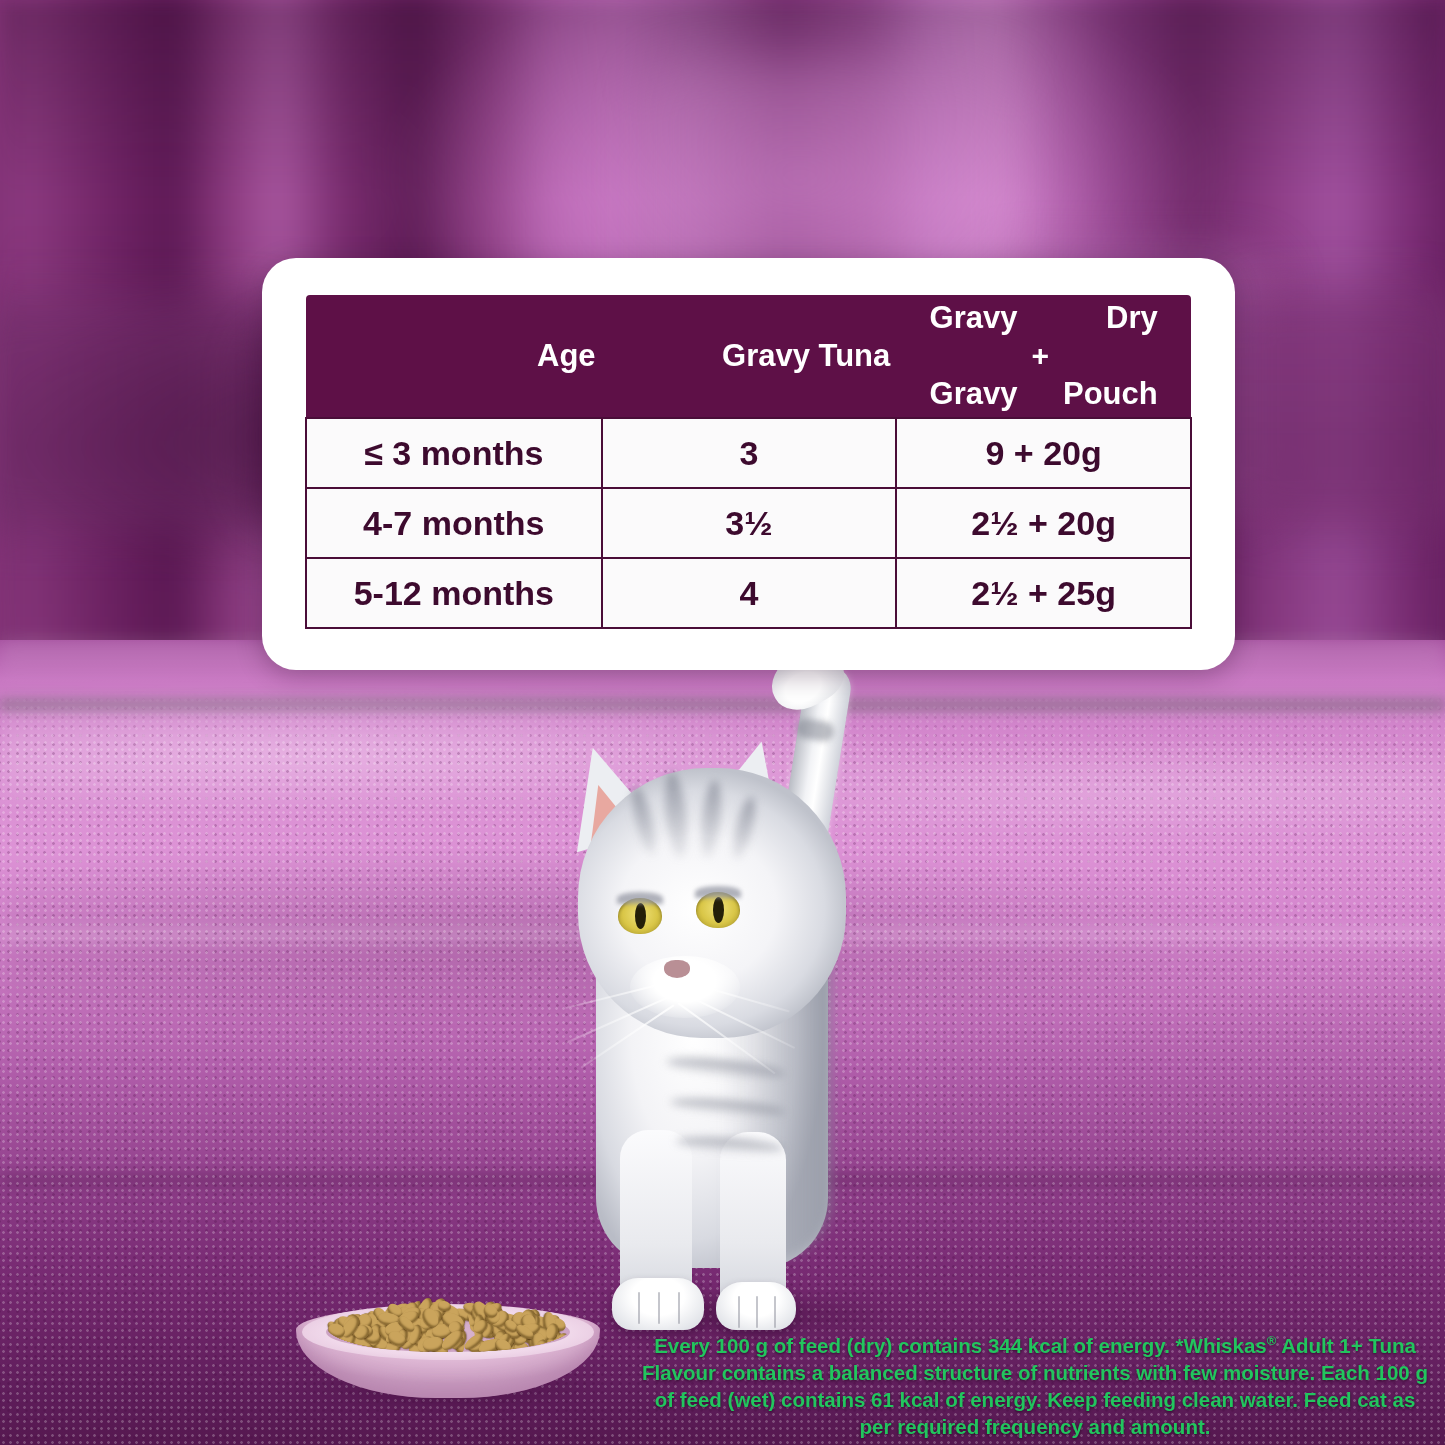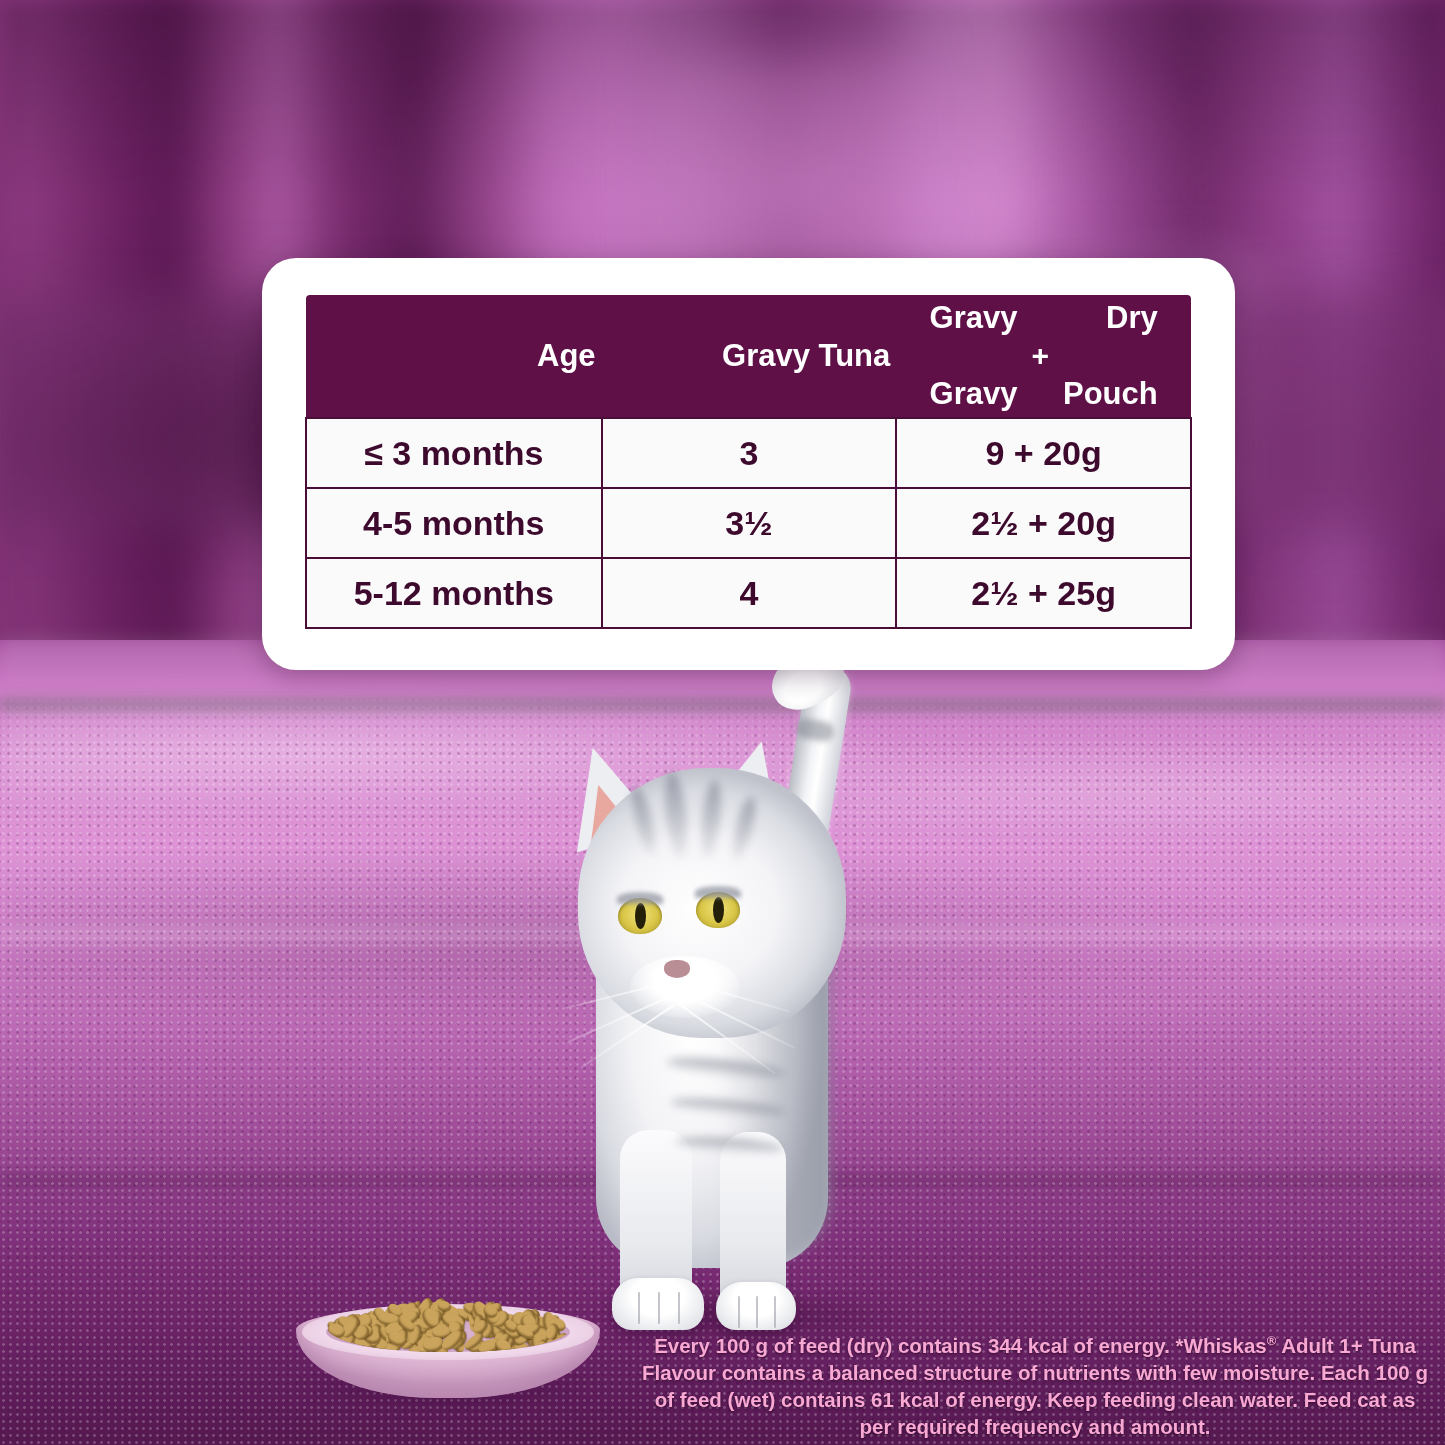--- a/index.html
+++ b/index.html
@@ -289,21 +289,21 @@
     height:70px; text-align:center; vertical-align:middle;
     border:2px solid #4a0d38;
     border-top:none;
   }
   tbody tr:first-child td { border-top:2px solid #4a0d38; }
   tbody td:first-child { border-left:2px solid #4a0d38; }
 
   
   #footnote {
     position:absolute; left:640px; top:1332px; width:790px;
-    color:#f9a8d4; font-size:20.5px; font-weight:600; line-height:1.32;
+    color:#22c55e; font-size:20.5px; font-weight:600; line-height:1.32;
     text-align:center;
     text-shadow:0 1px 3px rgba(30,3,26,.75);
   }
   #footnote sup { font-size:13px; vertical-align:super; }
 </style>
 </head>
 <body>
 
 <div id="scene">
 
@@ -624,21 +624,21 @@
           </th>
         </tr>
       </thead>
       <tbody>
         <tr>
           <td>≤ 3 months</td>
           <td>3</td>
           <td>9 + 20g</td>
         </tr>
         <tr>
-          <td>4-5 months</td>
+          <td>4-7 months</td>
           <td>3½</td>
           <td>2½ + 20g</td>
         </tr>
         <tr>
           <td>5-12 months</td>
           <td>4</td>
           <td>2½ + 25g</td>
         </tr>
       </tbody>
     </table>

